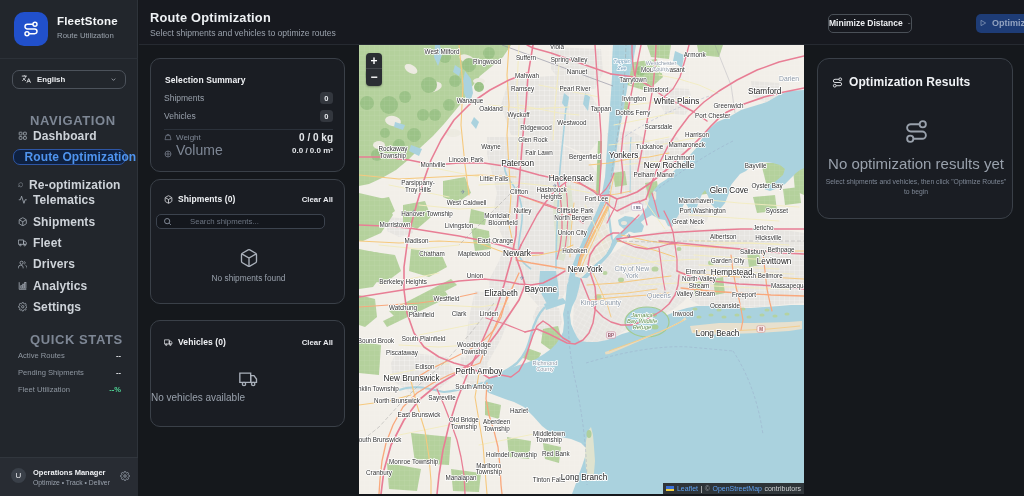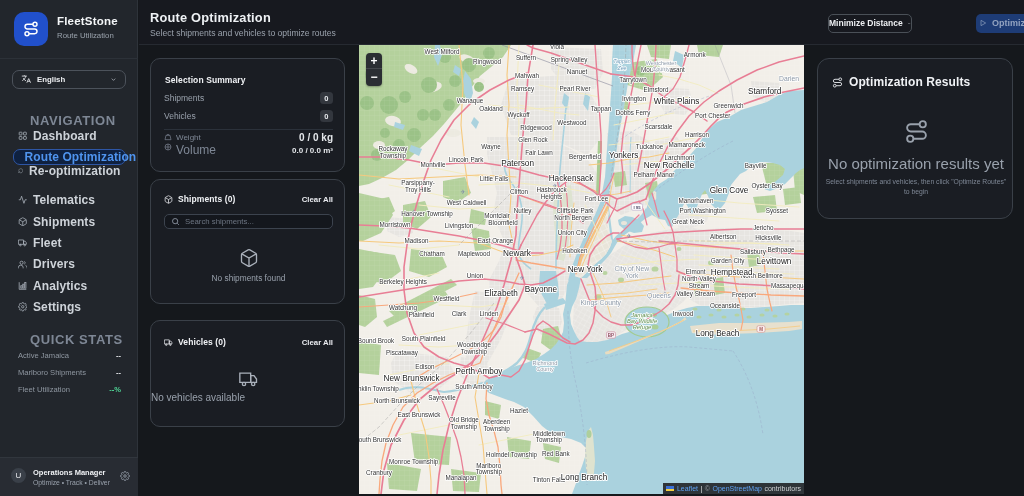--- a/index.html
+++ b/index.html
@@ -76,21 +76,21 @@
       <rect x="3" y="3" width="7" height="7" rx="1"></rect>
       <rect x="14" y="3" width="7" height="7" rx="1"></rect>
       <rect x="3" y="14" width="7" height="7" rx="1"></rect>
       <rect x="14" y="14" width="7" height="7" rx="1"></rect>
     </svg>Dashboard</div>
 <div class="nav active" style="top:149.4px"><svg width="9.5" height="9.5" viewBox="0 0 24 24" fill="none" stroke="#4f94ee" stroke-width="2.2">
       <circle cx="6" cy="19" r="3"></circle>
       <circle cx="18" cy="5" r="3"></circle>
       <path d="M9 19h8.5a3.5 3.5 0 0 0 0-7h-11a3.5 3.5 0 0 1 0-7H15"></path>
     </svg>Route Optimization</div>
-<div class="nav" style="top:163px"><svg width="9.5" height="9.5" viewBox="0 0 24 24" fill="none" stroke="#aab1bb" stroke-width="2">
+<div class="nav" style="top:177px"><svg width="9.5" height="9.5" viewBox="0 0 24 24" fill="none" stroke="#aab1bb" stroke-width="2">
       <path d="M3 12a9 9 0 1 1 2.6 6.4"></path>
       <path d="M3 22v-6h6"></path>
     </svg>Re-optimization</div>
 <div class="nav" style="top:192.2px"><svg width="9.5" height="9.5" viewBox="0 0 24 24" fill="none" stroke="#aab1bb" stroke-width="2">
       <path d="M22 12h-4l-3 9L9 3l-3 9H2"></path>
     </svg>Telematics</div>
 <div class="nav" style="top:213.6px"><svg width="9.5" height="9.5" viewBox="0 0 24 24" fill="none" stroke="#aab1bb" stroke-width="2">
       <path d="M21 8a2 2 0 0 0-1-1.73l-7-4a2 2 0 0 0-2 0l-7 4A2 2 0 0 0 3 8v8a2 2 0 0 0 1 1.73l7 4a2 2 0 0 0 2 0l7-4A2 2 0 0 0 21 16z"></path>
       <path d="M3.3 7L12 12l8.7-5M12 22V12"></path>
     </svg>Shipments</div>
@@ -111,25 +111,25 @@
       <rect x="7" y="12" width="3" height="6"></rect>
       <rect x="12" y="8" width="3" height="10"></rect>
       <rect x="17" y="4" width="3" height="14"></rect>
     </svg>Analytics</div>
 <div class="nav" style="top:299.2px"><svg width="9.5" height="9.5" viewBox="0 0 24 24" fill="none" stroke="#aab1bb" stroke-width="2">
       <circle cx="12" cy="12" r="3"></circle>
       <path d="M19.4 15a1.65 1.65 0 0 0 .33 1.82l.06.06a2 2 0 1 1-2.83 2.83l-.06-.06a1.65 1.65 0 0 0-1.82-.33 1.65 1.65 0 0 0-1 1.51V21a2 2 0 1 1-4 0v-.09A1.65 1.65 0 0 0 9 19.4a1.65 1.65 0 0 0-1.82.33l-.06.06a2 2 0 1 1-2.83-2.83l.06-.06a1.65 1.65 0 0 0 .33-1.82 1.65 1.65 0 0 0-1.51-1H3a2 2 0 1 1 0-4h.09A1.65 1.65 0 0 0 4.6 9a1.65 1.65 0 0 0-.33-1.82l-.06-.06a2 2 0 1 1 2.83-2.83l.06.06a1.65 1.65 0 0 0 1.82.33H9a1.65 1.65 0 0 0 1-1.51V3a2 2 0 1 1 4 0v.09a1.65 1.65 0 0 0 1 1.51 1.65 1.65 0 0 0 1.82-.33l.06-.06a2 2 0 1 1 2.83 2.83l-.06.06a1.65 1.65 0 0 0-.33 1.82V9a1.65 1.65 0 0 0 1.51 1H21a2 2 0 1 1 0 4h-.09a1.65 1.65 0 0 0-1.51 1z"></path>
     </svg>Settings</div>
 <div class="navhead" style="top:332px">QUICK STATS</div>
 <div class="stat" style="top:351px">
-    <span>Active Jamaica</span>
+    <span>Active Routes</span>
     <b>--</b>
   </div>
 <div class="stat" style="top:368px">
-    <span>Marlboro Shipments</span>
+    <span>Pending Shipments</span>
     <b>--</b>
   </div>
 <div class="stat" style="top:385px">
     <span>Fleet Utilization</span>
     <b style="color:#4fd395;">--%</b>
   </div>
 <div id="footer"></div>
 <div id="avatar">U</div>
 <div class="uname">Operations Manager</div>
 <div class="usub">Optimize • Track • Deliver</div>
@@ -624,36 +624,36 @@
   </div>
   <div style="position:absolute;left:13px;top:70px;width:169px;height:1px;background:#2b313a;"></div>
   <div style="position:absolute;left:13px;top:72px;width:169px;height:12px;display:flex;justify-content:space-between;align-items:center;">
     <span class="dim" style="font-size:8px;display:flex;align-items:flex-start;gap:4px;"><svg width="8" height="8" viewBox="0 0 24 24" fill="none" stroke="#7e8795" stroke-width="2">
           <path d="M6 7h12l3 13H3z"></path>
           <path d="M9 7a3 3 0 0 1 6 0"></path>
         </svg>Weight</span>
       <span style="font-size:10px;font-weight:bold;color:#e4e7ea;">0 / 0 kg</span>
   </div>
   <div style="position:absolute;left:13px;top:85px;width:169px;height:12px;display:flex;justify-content:space-between;align-items:center;">
-    <span class="dim" style="font-size:12px;display:flex;align-items:flex-start;gap:4px;"><svg width="8" height="8" viewBox="0 0 24 24" fill="none" stroke="#7e8795" stroke-width="2">
+    <span class="dim" style="font-size:14px;display:flex;align-items:flex-end;gap:4px;"><svg width="8" height="8" viewBox="0 0 24 24" fill="none" stroke="#7e8795" stroke-width="2">
           <circle cx="12" cy="12" r="9"></circle>
           <path d="M12 3v18M3 12h18"></path>
         </svg>Volume</span>
       <span style="font-size:8px;font-weight:bold;color:#e4e7ea;">0.0 / 0.0 m³</span>
   </div>
 </div>
 <div class="panel" id="p2">
   <div style="position:absolute;left:13px;top:14px;width:169px;display:flex;justify-content:space-between;align-items:center;">
     <span class="ptitle" style="display:flex;align-items:center;gap:5px;"><svg width="9" height="9" viewBox="0 0 24 24" fill="none" stroke="#e8eaee" stroke-width="2">
           <path d="M21 8a2 2 0 0 0-1-1.73l-7-4a2 2 0 0 0-2 0l-7 4A2 2 0 0 0 3 8v8a2 2 0 0 0 1 1.73l7 4a2 2 0 0 0 2 0l7-4A2 2 0 0 0 21 16z"></path>
           <path d="M3.3 7L12 12l8.7-5M12 22V12"></path>
         </svg>Shipments (0)</span>
     <span style="font-size:7.8px;font-weight:bold;color:#e8eaee;">Clear All</span>
   </div>
-  <div style="position:absolute;left:13px;top:34px;width:169px;height:15px;border:1px solid #3c434e;border-radius:5px;background:#14171d;display:flex;align-items:center;padding:0 6px;gap:5px;">
+  <div style="position:absolute;left:5px;top:34px;width:169px;height:15px;border:1px solid #3c434e;border-radius:5px;background:#14171d;display:flex;align-items:center;padding:0 6px;gap:18px;">
     <svg width="9" height="9" viewBox="0 0 24 24" fill="none" stroke="#8b93a0" stroke-width="2.4">
         <circle cx="11" cy="11" r="7"></circle>
         <path d="M21 21l-4.35-4.35"></path>
       </svg>
     <span style="font-size:7.8px;color:#6c7481;">Search shipments...</span>
   </div>
   <svg style="position:absolute;left:88px;top:68px;" width="20" height="20" viewBox="0 0 24 24" fill="none" stroke="#aab1bb" stroke-width="1.6">
       <path d="M21 8a2 2 0 0 0-1-1.73l-7-4a2 2 0 0 0-2 0l-7 4A2 2 0 0 0 3 8v8a2 2 0 0 0 1 1.73l7 4a2 2 0 0 0 2 0l7-4A2 2 0 0 0 21 16z"></path>
       <path d="M3.3 7L12 12l8.7-5M12 22V12"></path>
     </svg>

